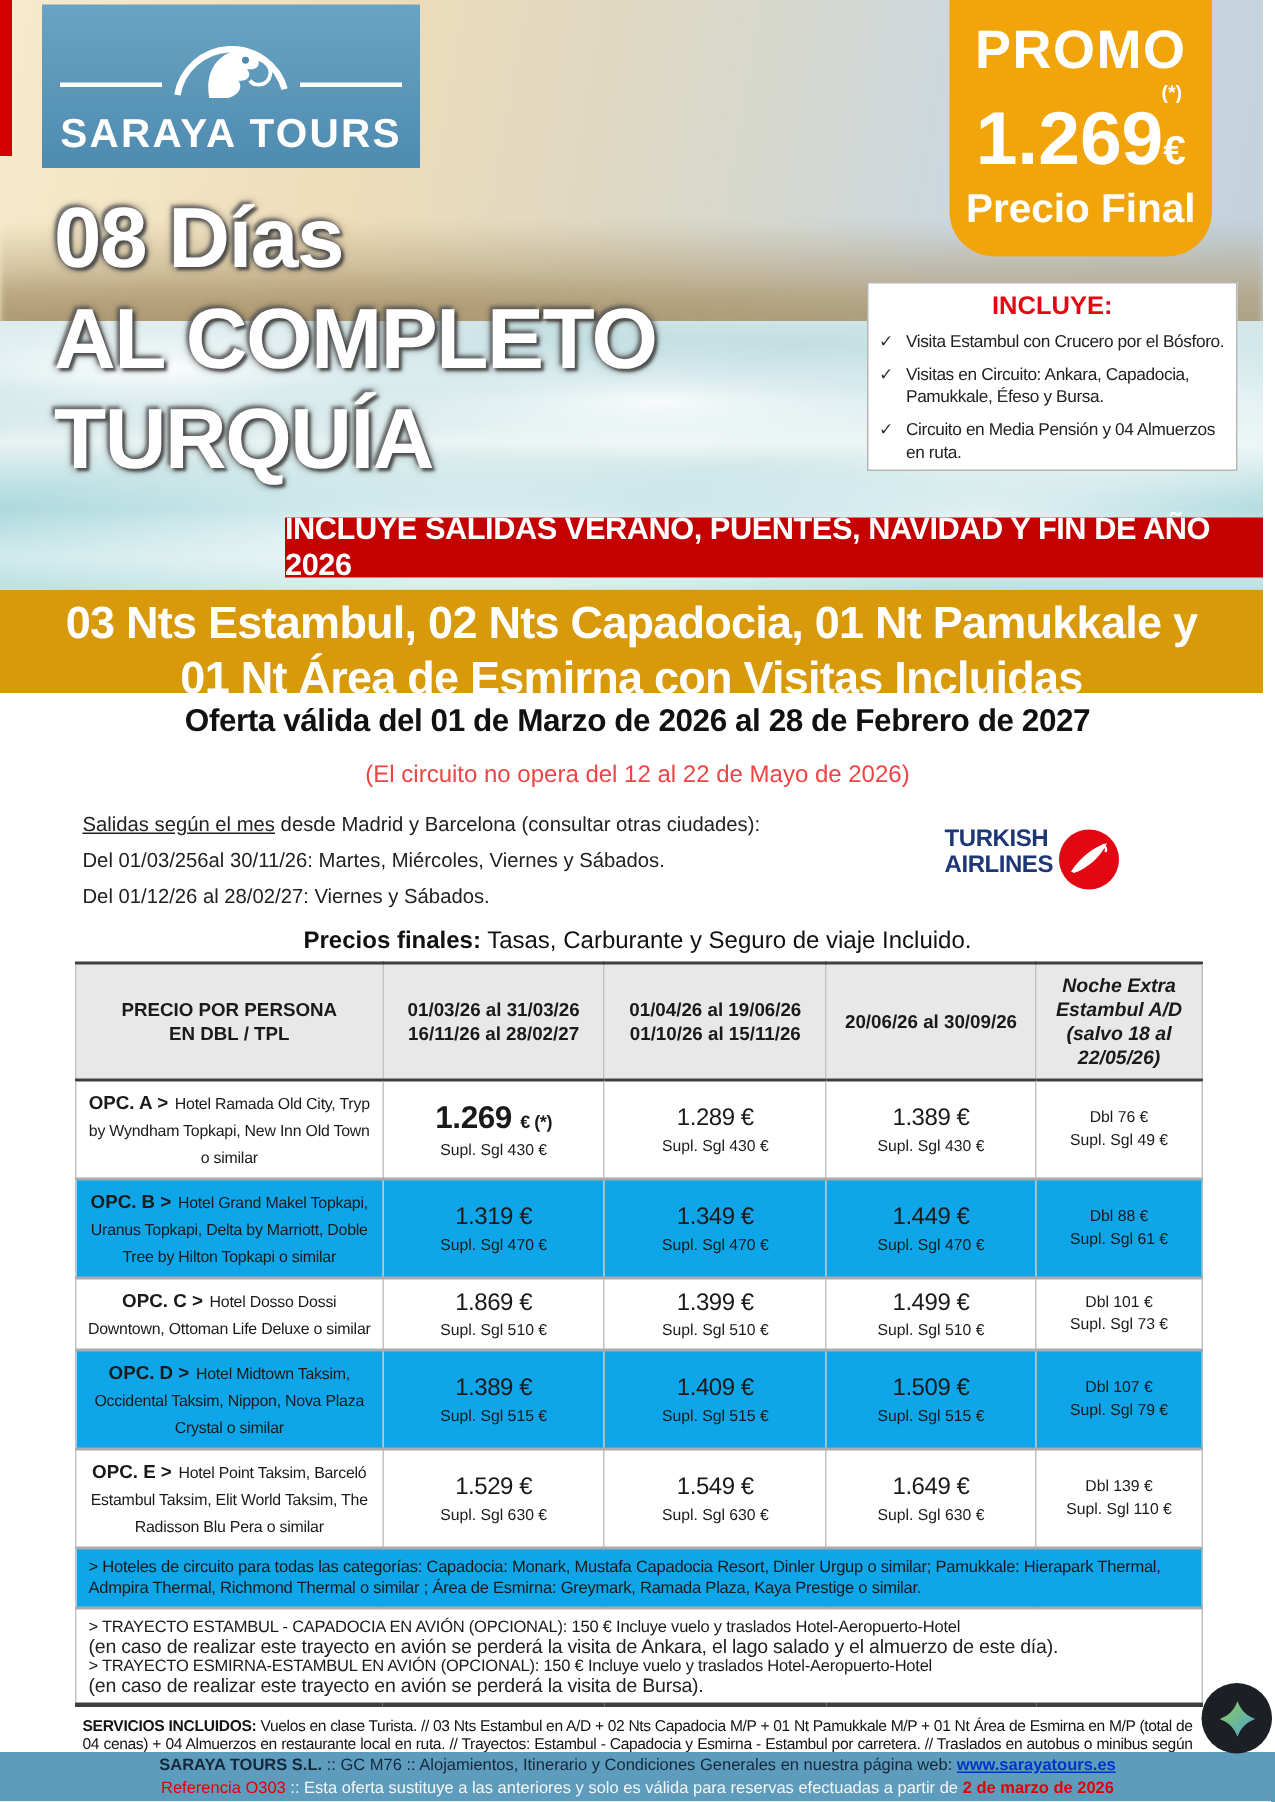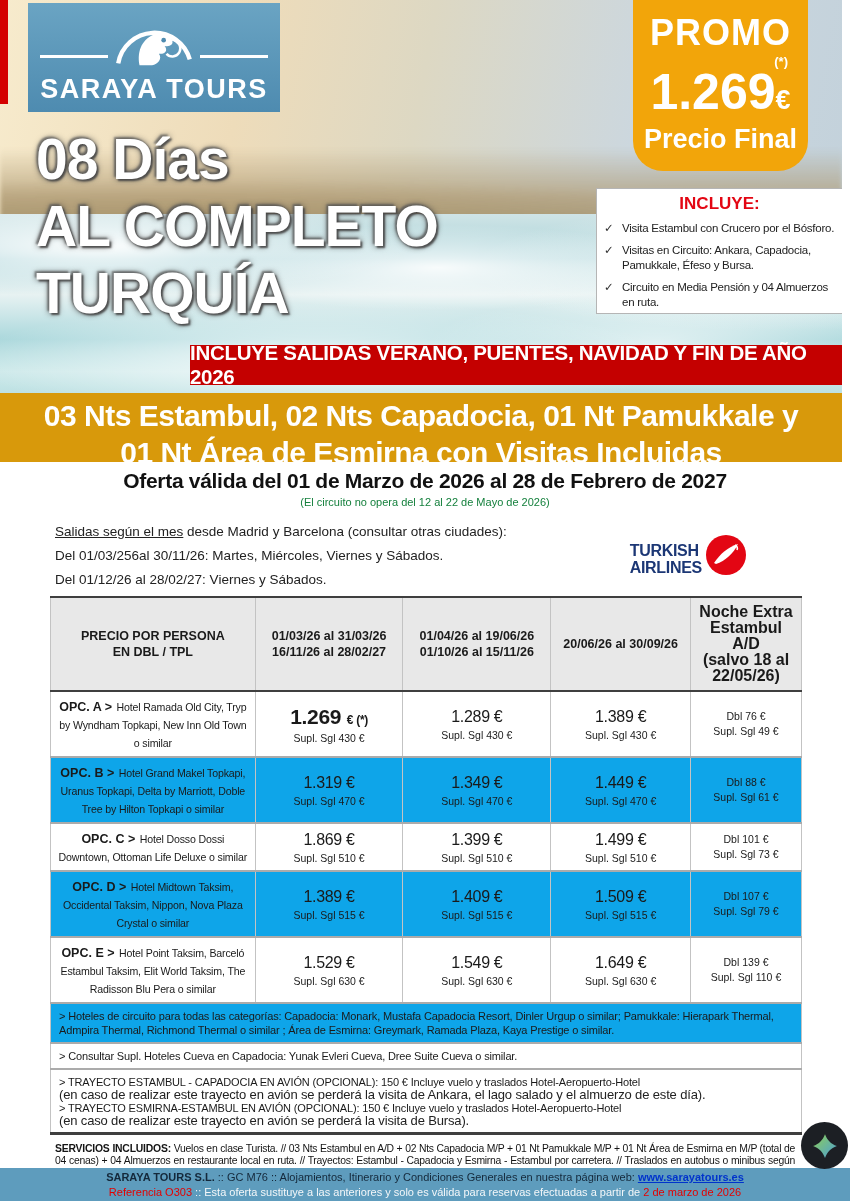--- a/index.html
+++ b/index.html
@@ -35,52 +35,52 @@
     text-shadow:0 0 6px rgba(70,70,70,.95),2px 2px 2px rgba(70,70,70,.9),-2px -2px 2px rgba(95,95,95,.7);}
 
   .promo{position:absolute;left:633px;top:0;width:175px;height:171px;background:#f2a50a;
     border-radius:0 0 30px 30px;color:#fff;text-align:center;}
   .promo-label{font-size:36px;font-weight:bold;letter-spacing:1px;padding-top:12px;}
   .promo-ast{font-size:13px;font-weight:bold;text-align:right;padding-right:20px;height:15px;}
   .promo-price{font-size:50px;font-weight:bold;line-height:46px;}
   .promo-cur{font-size:27px;font-weight:bold;}
   .promo-final{font-size:27px;font-weight:bold;margin-top:1px;}
 
-  .incluye{position:absolute;left:596px;top:188px;width:247px;height:126px;background:#fff;
+  .incluye{position:absolute;left:578px;top:188px;width:247px;height:126px;background:#fff;
     border:1px solid #b5b5b5;padding:5px 7px;box-sizing:border-box;}
   .incluye-title{color:#e30613;font-weight:bold;font-size:17px;text-align:center;margin-bottom:4px;}
   .incluye-item{display:flex;gap:5px;font-size:11.5px;letter-spacing:-.25px;color:#222;
     margin-top:7px;line-height:1.3;font-weight:500;}
   .check{flex:none;width:13px;color:#333;}
 
   .red-banner{position:absolute;left:190px;top:345px;width:652px;height:40px;background:#c40000;
     color:#fff;font-weight:bold;font-size:20.5px;letter-spacing:-.3px;
     display:flex;align-items:center;justify-content:center;}
 
   
   .amber{width:842px;height:69px;background:#d8990b;color:#fff;text-align:center;
     font-weight:bold;font-size:30px;line-height:37px;padding-top:4px;box-sizing:border-box;letter-spacing:-.5px;}
   .offer-title{margin-top:7px;text-align:center;font-size:21px;font-weight:bold;color:#111;letter-spacing:-.3px;}
-  .offer-sub{margin-top:3px;text-align:center;font-size:11px;color:#15803d;}
+  .offer-sub{margin-top:15px;text-align:center;font-size:16px;color:#ef4444;}
 
   .salidas{position:relative;margin:12px 0 0 55px;font-size:13.5px;line-height:24px;color:#222;width:740px;}
   .u{text-decoration:underline;}
-  .tk{position:absolute;right:48px;top:14px;display:flex;align-items:flex-end;gap:3px;}
+  .tk{position:absolute;right:48px;top:14px;display:flex;align-items:flex-start;gap:3px;}
   .tk-text{font-size:16px;font-weight:bold;color:#1c3775;line-height:16.5px;letter-spacing:-.3px;}
   .tk-circle{width:42px;height:42px;flex:none;}
 
   .precios{margin-top:9px;text-align:center;font-size:16px;color:#111;}
 
   
   .price-table{margin:4px 0 0 50px;border-collapse:collapse;width:752px;color:#1a1a1a;
     border-top:2px solid #3f3f3f;border-left:1px solid #a8a8a8;border-right:1px solid #a8a8a8;}
   .price-table th,.price-table td{border-left:1px solid #c3c3c3;border-right:1px solid #c3c3c3;}
   .price-table thead th{background:#e8e8e8;border-bottom:2px solid #3f3f3f;
     font-size:12.5px;line-height:16px;padding:6px 4px;text-align:center;}
-  .h-small{font-size:16px;font-weight:bold;}
+  .h-small{font-size:13px;font-weight:bold;font-style:italic;}
   .price-table tbody tr{border-bottom:2px solid #ababab;}
   .shade{background:#0ea5e9;border-radius:18px;}
   td.lbl{padding:5px 7px;vertical-align:middle;text-align:center;}
   .opc{font-weight:bold;font-size:12.5px;}
   .hotels{font-size:10.6px;letter-spacing:-.15px;line-height:13px;}
   td.price{text-align:center;vertical-align:middle;padding:4px 2px;margin-top:16px;}
   .pmain{font-size:16px;letter-spacing:-.3px;}
   .pbig{font-size:21px;font-weight:bold;}
   .psuf{font-size:12px;font-weight:bold;}
   .psub{font-size:10.5px;margin-top:3px;}
@@ -97,21 +97,21 @@
   .paras b{letter-spacing:-.2px;}
 
   
   .footer{position:absolute;left:0;bottom:0;width:850px;height:33px;background:#5e9cbd;
     text-align:center;font-size:11px;line-height:15px;padding-top:2px;box-sizing:border-box;}
   .f-co{font-weight:bold;color:#14283a;}
   .f-mid{color:#14283a;}
   .f-link{color:#0033cc;font-weight:bold;text-decoration:underline;cursor:pointer;}
   .f-ref{color:#e30000;font-weight:normal;text-align:center;}
   .f-mid2{color:#f4f7f9;}
-  .f-date{color:#e30000;font-weight:normal;}
+  .f-date{color:#e30000;font-weight:bold;}
 
   .cam{position:absolute;left:801px;top:1122px;width:47px;height:47px;border-radius:50%;
     background:#1c1f24;display:flex;align-items:center;justify-content:center;}
 </style>
 </head>
 <body>
 
 <div class="page">
 
   <div class="hero">
@@ -183,20 +183,21 @@
         <div>AIRLINES</div>
       </div>
       <svg class="tk-circle" viewBox="0 0 42 42">
         <circle cx="21" cy="21" r="20" fill="#e30613"></circle>
         <path d="M9 29 C15 20 23 13 33 10 C29 19 20 27 11 30 Z" fill="#fff"></path>
         <path d="M30 11 C32 12 33 14 32 16" stroke="#fff" stroke-width="1.6" fill="none"></path>
       </svg>
     </div>
   </div>
 
+  <div class="precios"><b>Precios finales:</b><span> Tasas, Carburante y Seguro de viaje Incluido.</span></div>
 
   <table class="price-table">
     <colgroup>
         <col style="width:205px">
         <col style="width:148px">
         <col style="width:148px">
         <col style="width:140px">
         <col style="width:111px">
       </colgroup>
     <thead>
@@ -314,23 +315,20 @@
             <div class="pmain">1.649 €</div>
             <div class="psub">Supl. Sgl 630 €</div>
           </td>
         <td class="extra">
             <div>Dbl 139 €</div>
             <div>Supl. Sgl 110 €</div>
           </td>
       </tr>
       <tr class="note shade">
           <td colspan="5">&gt; Hoteles de circuito para todas las categorías: Capadocia: Monark, Mustafa Capadocia Resort, Dinler Urgup o similar; Pamukkale: Hierapark Thermal, Admpira Thermal, Richmond Thermal o similar ; Área de Esmirna: Greymark, Ramada Plaza, Kaya Prestige o similar.</td>
-        </tr>
-      <tr class="note">
-          <td colspan="5">&gt; Consultar Supl. Hoteles Cueva en Capadocia: Yunak Evleri Cueva, Dree Suite Cueva o similar.</td>
         </tr>
       <tr class="note trayecto">
           <td colspan="5">
         <div class="tray-main">&gt; TRAYECTO ESTAMBUL - CAPADOCIA EN AVIÓN (OPCIONAL): 150 € Incluye vuelo y traslados Hotel-Aeropuerto-Hotel</div>
         <div class="tray-sub">(en caso de realizar este trayecto en avión se perderá la visita de Ankara, el lago salado y el almuerzo de este día).</div>
         <div class="tray-main">&gt; TRAYECTO ESMIRNA-ESTAMBUL EN AVIÓN (OPCIONAL): 150 € Incluye vuelo y traslados Hotel-Aeropuerto-Hotel</div>
         <div class="tray-sub">(en caso de realizar este trayecto en avión se perderá la visita de Bursa).</div>
       </td>
         </tr>
     </tbody>

